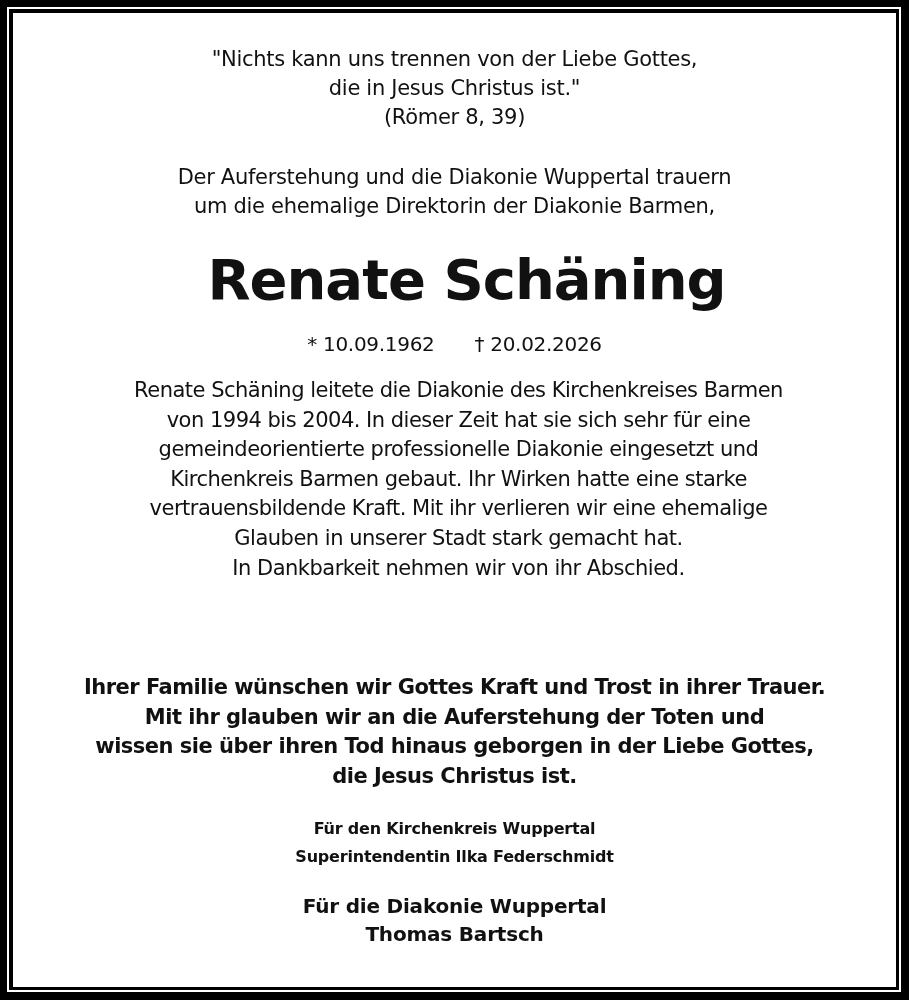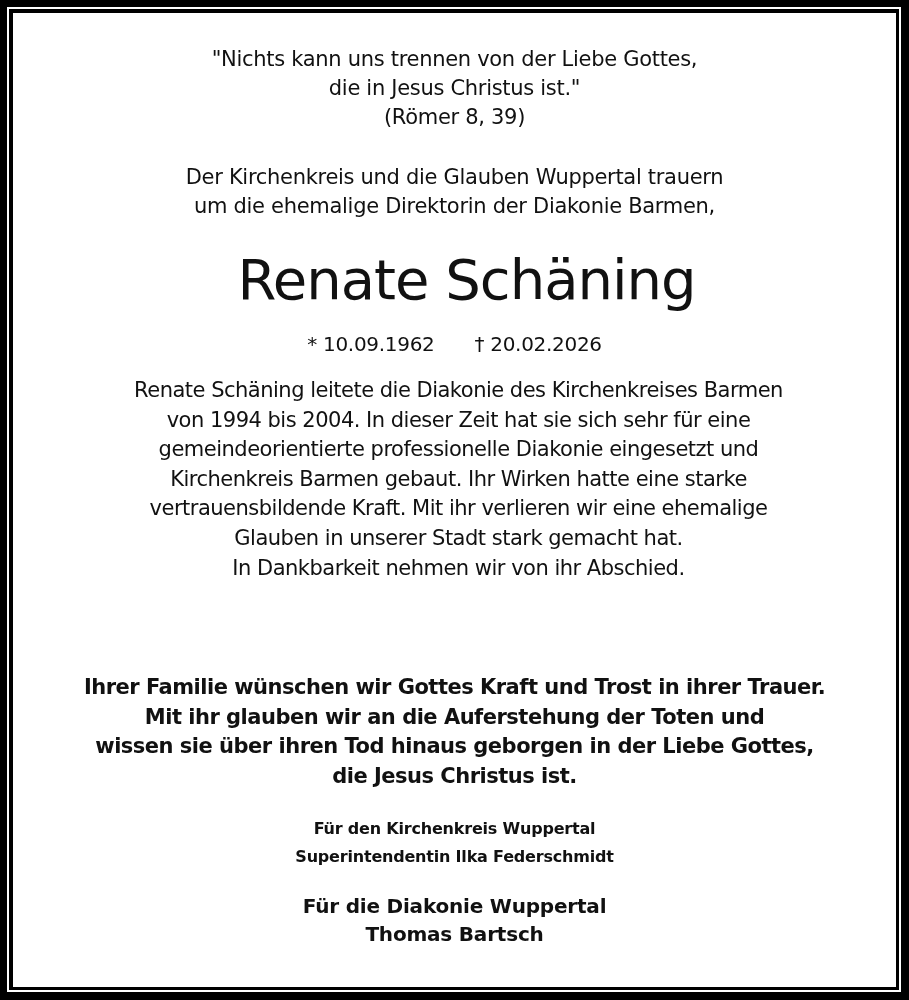--- a/index.html
+++ b/index.html
@@ -18,21 +18,21 @@
   }
   .page {
     position: absolute; left: 13px; top: 13px; right: 13px; bottom: 13px;
     background: #fff; color: #111;
     font-family: "DejaVu Sans", "Liberation Sans", sans-serif;
     text-align: center;
   }
   .line { display: block; white-space: nowrap; }
   .quote { position: absolute; left: 0; right: 0; top: 32px; font-size: 21px; line-height: 29px; letter-spacing: -0.3px; }
   .intro { position: absolute; left: 0; right: 0; top: 150px; font-size: 21px; line-height: 29px; letter-spacing: -0.3px; }
-  .name { position: absolute; left: 0; right: 0; top: 232px; font-size: 56px; font-weight: normal; line-height: 70px; letter-spacing: -1px; padding-left: 24px; }
+  .name { position: absolute; left: 0; right: 0; top: 232px; font-size: 56px; font-weight: bold; line-height: 70px; letter-spacing: -1px; padding-left: 24px; }
   .dates { position: absolute; left: 0; right: 0; top: 316px; font-size: 20px; line-height: 30px; letter-spacing: -0.3px; }
   .dates .gap { display: inline-block; width: 40px; }
   .body1 { position: absolute; left: 0; right: 0; top: 363px; font-size: 21px; line-height: 29.6px; letter-spacing: -0.5px; margin-left: 8px; }
   .body2 { position: absolute; left: 0; right: 0; top: 660px; font-size: 21px; line-height: 29.5px; letter-spacing: -0.5px; font-weight: bold; }
   .sig1 { position: absolute; left: 0; right: 0; top: 802px; font-size: 16px; font-weight: bold; line-height: 28px; letter-spacing: -0.2px; }
   .sig2 { position: absolute; left: 0; right: 0; top: 879px; font-size: 20px; font-weight: bold; line-height: 28px; letter-spacing: -0.2px; }
 </style>
 </head>
 <body>
 
@@ -42,21 +42,21 @@
 
 <div class="page">
 
   <div class="quote">
     <span class="line">"Nichts kann uns trennen von der Liebe Gottes,</span>
     <span class="line">die in Jesus Christus ist."</span>
     <span class="line">(Römer 8, 39)</span>
   </div>
 
   <div class="intro">
-    <span class="line">Der Kirchenkreis und die Glauben Wuppertal trauern</span>
+    <span class="line">Der Auferstehung und die Diakonie Wuppertal trauern</span>
     <span class="line">um die ehemalige Direktorin der Diakonie Barmen,</span>
   </div>
 
   <div class="name">Renate Schäning</div>
 
   <div class="dates">
     <span>*</span>
     <span>10.09.1962</span><span class="gap"></span><span>†</span>
     <span>20.02.2026</span>
   </div>

